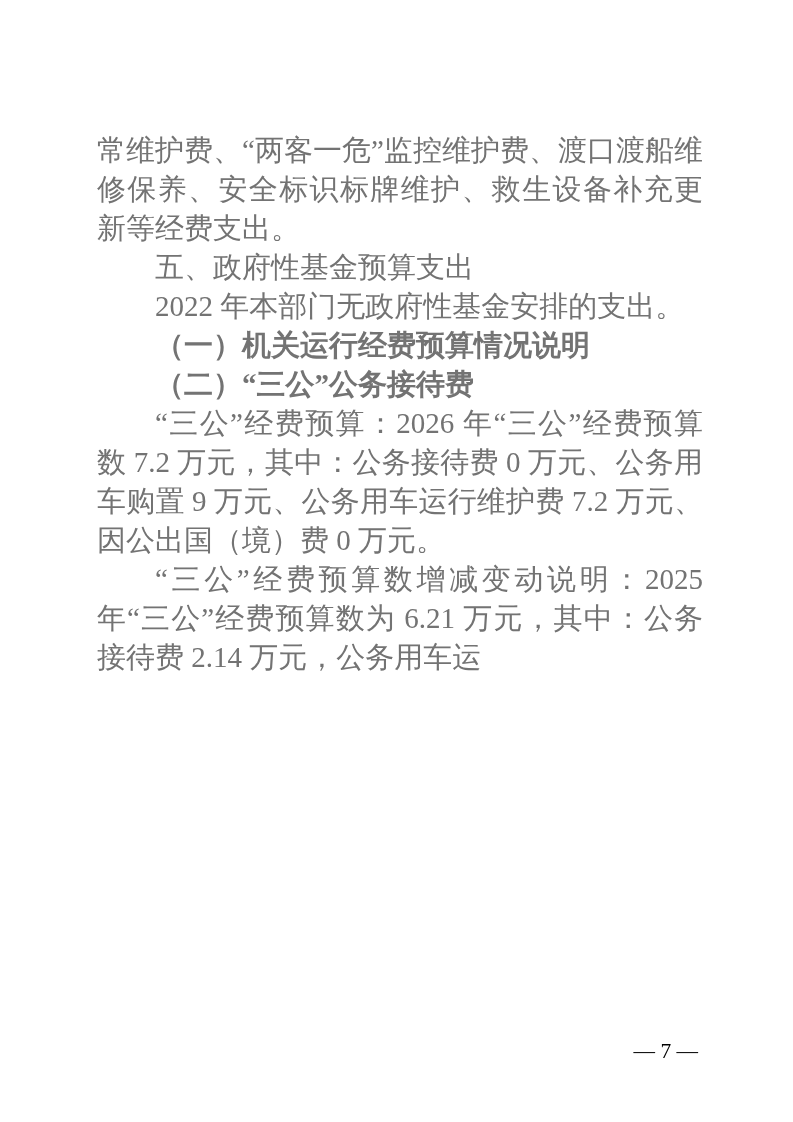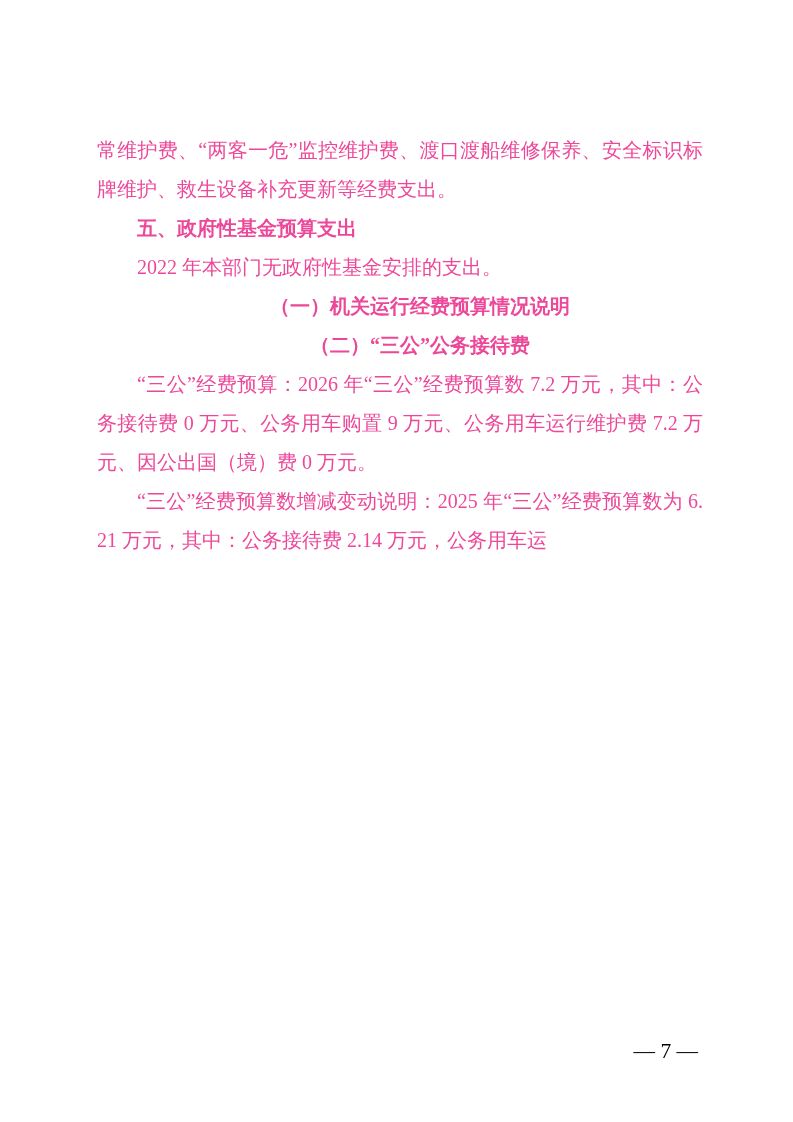--- a/index.html
+++ b/index.html
@@ -17,43 +17,43 @@
     color: #000000;
   }
   .doc-body {
     position: absolute;
     left: 97px;
     top: 131px;
     width: 606px;
   }
   .para {
     margin: 0;
-    font-size: 20px;
+    font-size: 29px;
     line-height: 39px;
     text-align: justify;
     word-break: break-all;
-    color: #ec4899;
+    color: #737373;
   }
   .para.continuation {
     text-indent: 0;
   }
   .para.body {
     text-indent: 2em;
   }
   .para.heading {
-    font-weight: 700;
+    font-weight: 400;
     text-indent: 2em;
     font-family: "Liberation Sans", "DejaVu Sans", sans-serif;
     text-align: left;
   }
   .para.subheading {
     font-weight: 700;
     text-indent: 2em;
     font-family: "Liberation Serif", "DejaVu Serif", serif;
-    text-align: center;
+    text-align: left;
   }
   .page-footer {
     position: absolute;
     top: 1036px;
     right: 95px;
     font-size: 21.5px;
     line-height: 30px;
     color: #000000;
     font-family: "Liberation Serif", "DejaVu Serif", serif;
   }

